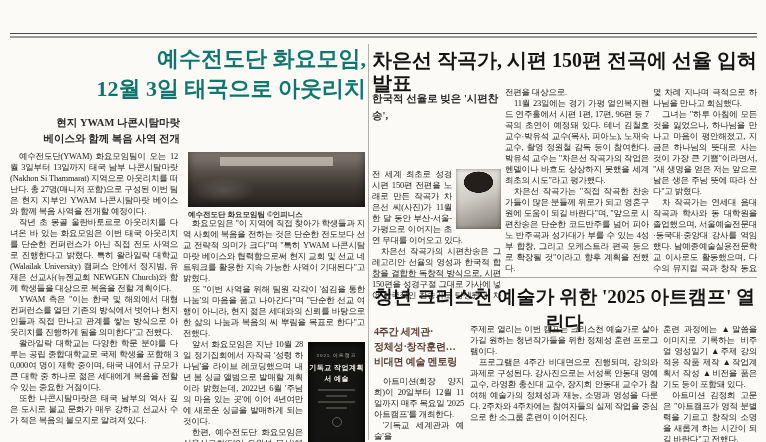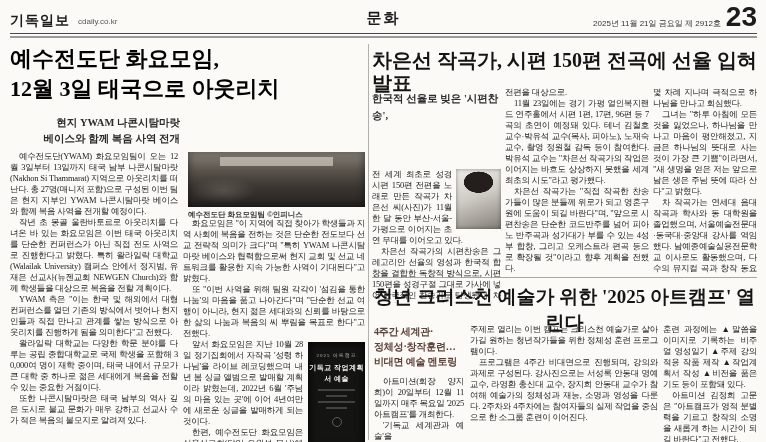--- a/index.html
+++ b/index.html
@@ -21,22 +21,22 @@
             border-top:1px solid #4a4a4a;border-bottom:2px solid #9a9a9a;}
   
   .vdiv{position:absolute;left:368px;top:44px;bottom:2px;width:0;border-left:1px solid #b3b0ab;}
   .hdiv-right{position:absolute;left:372px;width:385px;top:277px;height:0;border-top:1px solid #aaa7a2;}
   
   .col{position:absolute;font-size:8.5px;line-height:11px;text-align:justify;
        word-break:break-all;overflow:hidden;color:#222;letter-spacing:-0.2px;}
   .col p{margin:0;text-indent:9px;}
   .col p.noind{text-indent:0;}
   
-  .la-title{position:absolute;left:10px;top:44px;width:356px;text-align:left;
-            font-size:22px;line-height:30px;font-weight:800;color:#000000;}
+  .la-title{position:absolute;left:10px;top:44px;width:356px;text-align:right;
+            font-size:22px;line-height:30px;font-weight:800;color:#0f766e;}
   .la-sub{position:absolute;left:12px;top:115px;width:168px;text-align:right;
           font-size:10.5px;line-height:16px;font-weight:700;color:#2b2b2b;}
   .la-photo{position:absolute;left:188px;top:152px;width:177px;height:55px;
     background:
       radial-gradient(ellipse 30% 40% at 20% 70%, rgba(180,175,165,.25), transparent 60%),
       linear-gradient(180deg,#928c83 0%,#7a746b 10%,#57514a 35%,#3a3530 65%,#262220 100%);
     box-shadow:inset 0 0 8px rgba(0,0,0,.55);}
   .la-photo::before{content:"";position:absolute;left:18%;right:18%;top:5px;height:9px;
     background:#d8d3c8;opacity:.65;}
   .la-caption{position:absolute;left:188px;top:210px;width:177px;font-size:7.5px;
@@ -72,27 +72,20 @@
           margin-bottom:7px;text-indent:0;}
   .ac-col1{left:374px;top:324px;width:90px;height:118px;}
   .ac-col2{left:470px;top:324px;width:188px;height:118px;}
   .ac-col3{left:663px;top:324px;width:94px;height:118px;}
 </style>
 </head>
 <body>
 
 <div id="page">
 
-  <div class="hdr">
-    <div class="masthead">기독일보</div>
-    <div class="siteurl">cdaily.co.kr</div>
-    <div class="section">문화</div>
-    <div class="dateline">2025년 11월 21일 금요일 제 2912호</div>
-    <div class="pagenum">23</div>
-  </div>
   <div class="hdr-rule"></div>
 
   <div class="vdiv"></div>
   <div class="hdiv-right"></div>
 
   <div class="la-title">
     <div>예수전도단 화요모임,</div>
     <div>12월 3일 태국으로 아웃리치</div>
   </div>
   <div class="la-sub">
@@ -134,21 +127,21 @@
   </div>
 
   <div class="col ps-colA">
     <div class="portrait"></div>
     <p class="noind">전 세계 최초로 성경 시편 150편 전편을 노래로 만든 작곡가 차은선 씨(사진)가 11월 한 달 동안 부산-서울-가평으로 이어지는 초연 무대를 이어오고 있다.</p>
     <p>차은선 작곡가의 시편찬송은 그레고리안 선율의 영성과 한국적 합창을 결합한 독창적 방식으로, 시편 150편을 성경구절 그대로 가사에 넣어 한국적인 찬송가로 탄생됐다. 차 작곡가는 2021년 5월부터 기도하며 작곡하기 시작해, 올해 5월</p>
   </div>
 
   <div class="col ps-colB">
     <p class="noind">전편을 대상으로.</p>
-    <p>11월 23일에는 경기 가평 얼인복지랜드 연주홀에서 시편 1편, 17편, 96편 등 7곡의 초연이 예정돼 있다. 테너 김철호 교수·박유석 교수(목사, 피아노), 노재숙 교수, 촬영 정원철 감독 등이 참여한다. 박유석 교수는 "차은선 작곡가의 작업은 이어지는 바흐도 상상하지 못했을 세계 최초의 시도"라고 평가했다.</p>
+    <p>11월 23일에는 경기 가평 얼인복지랜드 연주홀에서 시편 1편, 17편, 96편 등 7곡의 초연이 예정돼 있다. 테너 김철호 교수·박유석 교수(목사, 피아노), 노재숙 교수, 촬영 정원철 감독 등이 참여한다. 박유석 교수는 "차은선 작곡가의 작업은 헨델이나 바흐도 상상하지 못했을 세계 최초의 시도"라고 평가했다.</p>
     <p>차은선 작곡가는 "직접 작곡한 찬송가들이 많은 분들께 위로가 되고 영혼구원에 도움이 되길 바란다"며, "앞으로 시편찬송은 단순한 코드반주를 넘어 피아노 반주곡과 성가대가 부를 수 있는 4성부 합창, 그리고 오케스트라 편곡 등으로 확장될 것"이라고 향후 계획을 전했다.</p>
 
   </div>
 
   <div class="col ps-colC">
     <p class="noind">몇 차례 지나며 극적으로 하나님을 만나고 회심했다.</p>
     <p>그녀는 "하루 아침에 모든 것을 잃었으나, 하나님을 만나고 마음이 평안해졌고, 지금은 하나님의 뜻대로 사는 것이 가장 큰 기쁨"이라면서, "새 생명을 얻은 저는 앞으로 남은 생은 주님 뜻에 따라 산다"고 밝혔다.</p>
     <p>차 작곡가는 연세대 음대 작곡과 학사와 동 대학원을 졸업했으며, 서울예술전문대·동국대·중앙대 강사를 역임했다. 남예종예술실용전문학교 이사로도 활동했으며, 다수의 뮤지컬 곡과 창작 동요 음반을 발표했다.</p>
 
   </div>

